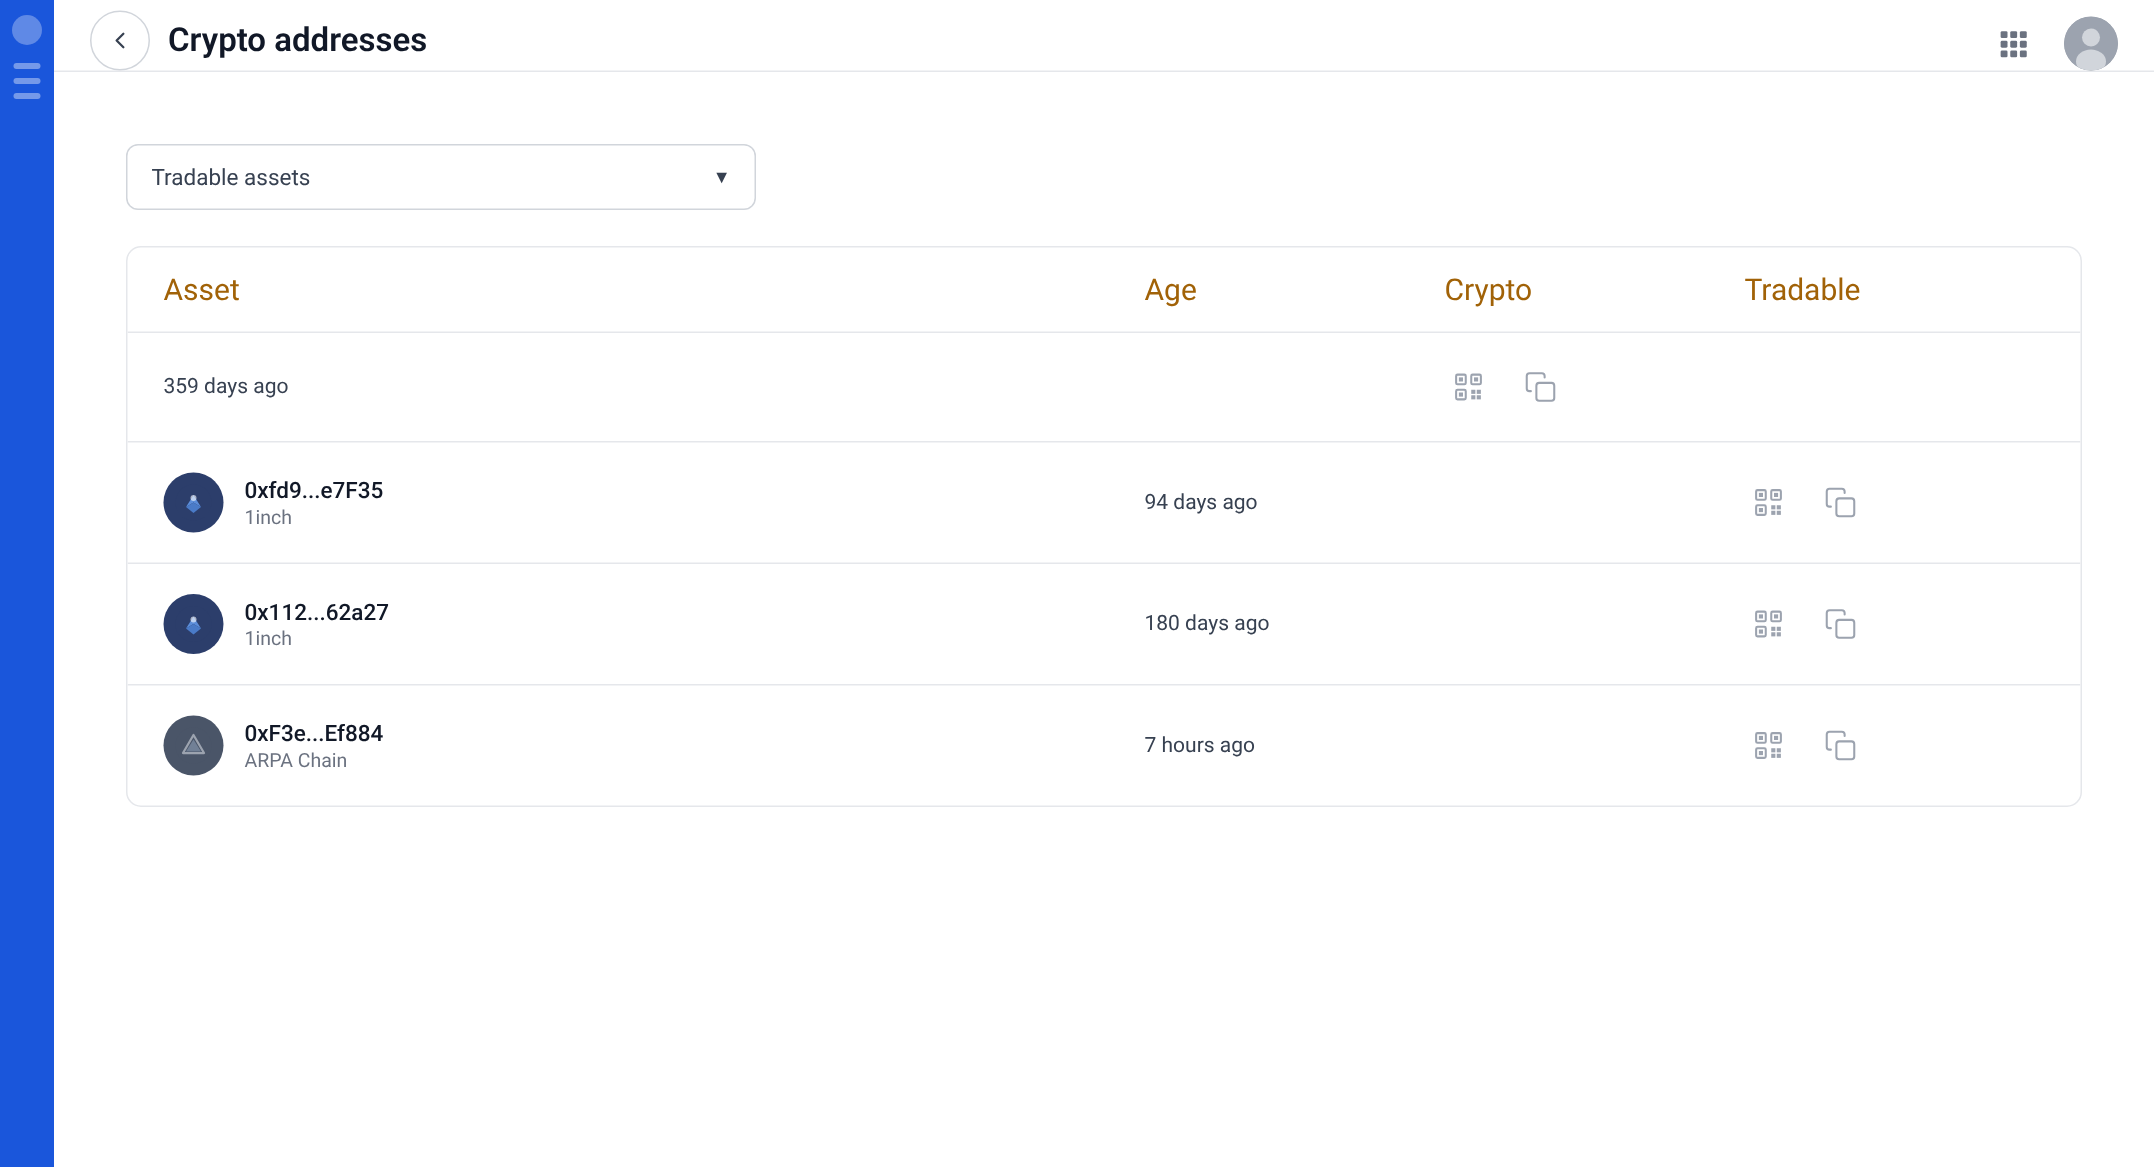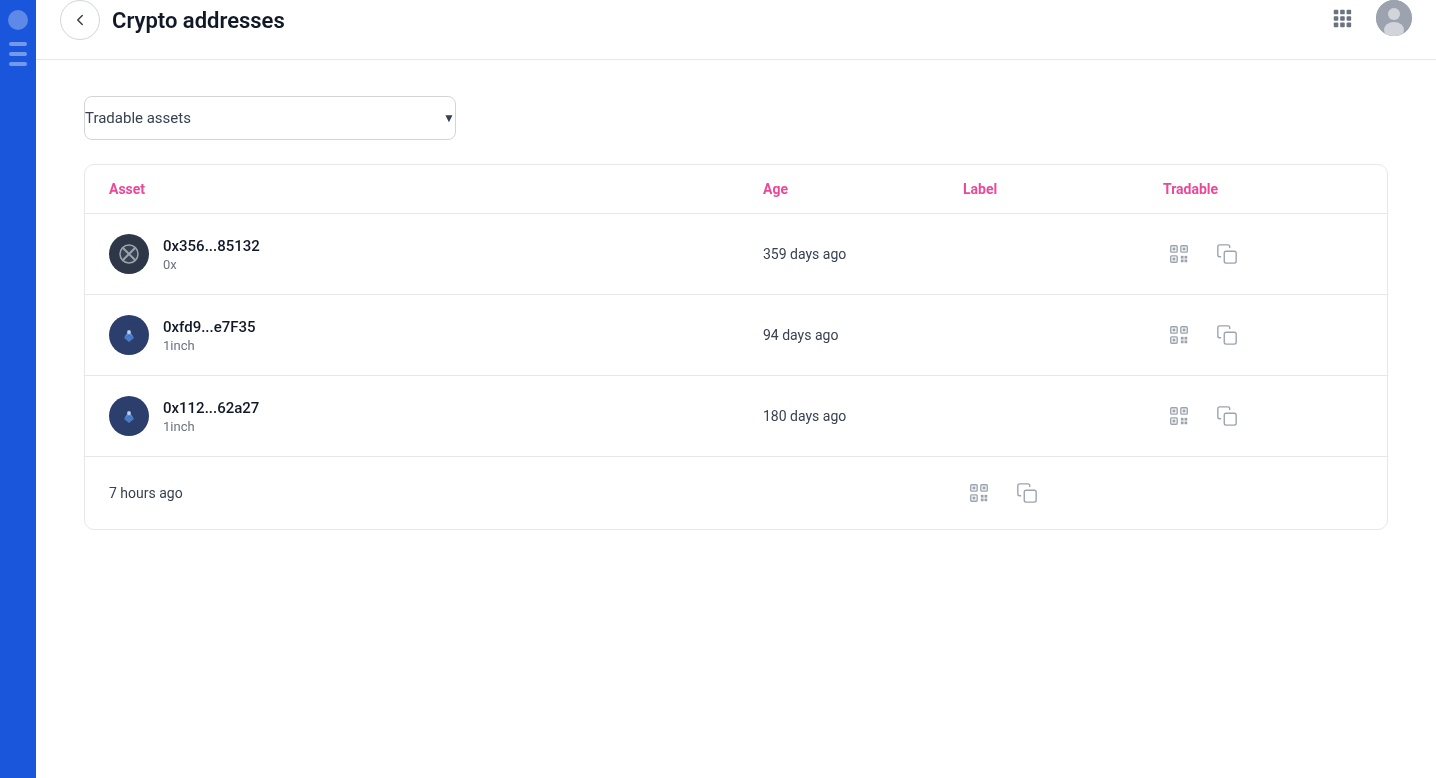--- a/index.html
+++ b/index.html
@@ -40,25 +40,25 @@
       margin-bottom: 6px;
       border-radius: 2px;
     }
 
     
     .header {
       position: fixed;
       top: 0;
       left: 36px;
       right: 0;
-      height: 60px;
+      height: 48px;
       background: #fff;
       border-bottom: 1px solid #e5e7eb;
       display: flex;
-      align-items: flex-start;
+      align-items: flex-end;
       justify-content: space-between;
       padding: 0 24px;
       z-index: 50;
     }
     .header-left {
       display: flex;
       align-items: center;
       gap: 12px;
     }
     .back-button {
@@ -116,22 +116,22 @@
     }
 
     
     .dropdown-container {
       margin-bottom: 24px;
     }
     .dropdown {
       display: flex;
       align-items: center;
       justify-content: space-between;
-      width: 372px;
-      padding: 12px 0;
+      width: 420px;
+      padding: 12px 16px;
       border: 1.5px solid #d1d5db;
       border-radius: 8px;
       background: #fff;
       cursor: pointer;
       font-size: 15px;
       color: #374151;
     }
     .dropdown-arrow {
       color: #374151;
       font-size: 12px;
@@ -143,23 +143,23 @@
       border-radius: 10px;
       overflow: hidden;
     }
     .table-header {
       display: grid;
       grid-template-columns: 1fr 200px 200px 200px;
       padding: 16px 24px;
       border-bottom: 1px solid #e5e7eb;
     }
     .table-header-cell {
-      font-size: 14px;
-      color: #ec4899;
-      font-weight: 700;
+      font-size: 20px;
+      color: #a16207;
+      font-weight: 400;
     }
     .table-row {
       display: grid;
       grid-template-columns: 1fr 200px 200px 200px;
       padding: 20px 24px;
       border-bottom: 1px solid #e5e7eb;
       align-items: center;
     }
     .table-row:last-child {
       border-bottom: none;
@@ -280,39 +280,25 @@
       <span>Tradable assets</span>
       <span class="dropdown-arrow">▼</span>
     </div>
   </div>
 
   <div class="table-container">
 
     <div class="table-header">
       <div class="table-header-cell">Asset</div>
       <div class="table-header-cell">Age</div>
-      <div class="table-header-cell">Label</div>
+      <div class="table-header-cell">Crypto</div>
       <div class="table-header-cell">Tradable</div>
     </div>
 
     <div class="table-row">
-      <div class="asset-cell">
-        <div class="asset-icon coin-dark">
-          <svg width="24" height="24" viewBox="0 0 24 24" fill="none">
-            <circle cx="12" cy="12" r="10" fill="#374151"></circle>
-            <circle cx="12" cy="12" r="9" stroke="#9ca3af" stroke-width="1.5" fill="none"></circle>
-            <line x1="6" y1="6" x2="18" y2="18" stroke="#9ca3af" stroke-width="2"></line>
-            <line x1="18" y1="6" x2="6" y2="18" stroke="#9ca3af" stroke-width="2"></line>
-          </svg>
-        </div>
-        <div class="asset-info">
-          <span class="asset-address">0x356...85132</span>
-          <span class="asset-name">0x</span>
-        </div>
-      </div>
       <div class="age-cell">359 days ago</div>
       <div class="label-cell"></div>
       <div class="actions-cell">
         <div class="action-btn qr-icon">
           <svg viewBox="0 0 24 24" fill="none" stroke="#9ca3af" stroke-width="1.5">
             <rect x="3" y="3" width="7" height="7" rx="1"></rect>
             <rect x="14" y="3" width="7" height="7" rx="1"></rect>
             <rect x="3" y="14" width="7" height="7" rx="1"></rect>
             <rect x="5" y="5" width="3" height="3" fill="#9ca3af" stroke="none"></rect>
             <rect x="16" y="5" width="3" height="3" fill="#9ca3af" stroke="none"></rect>
@@ -409,20 +395,33 @@
         <div class="action-btn copy-icon">
           <svg viewBox="0 0 24 24" fill="none" stroke="#9ca3af" stroke-width="1.5" stroke-linecap="round" stroke-linejoin="round">
             <rect x="9" y="9" width="13" height="13" rx="2"></rect>
             <path d="M5 15H4a2 2 0 0 1-2-2V4a2 2 0 0 1 2-2h9a2 2 0 0 1 2 2v1"></path>
           </svg>
         </div>
       </div>
     </div>
 
     <div class="table-row">
+      <div class="asset-cell">
+        <div class="asset-icon" style="background:#4a5568;">
+          <svg width="26" height="26" viewBox="0 0 26 26" fill="none">
+            <circle cx="13" cy="13" r="12" fill="#4a5568"></circle>
+            <polygon points="13,6 20,18 6,18" fill="none" stroke="#9ca3af" stroke-width="1.5" stroke-linejoin="round"></polygon>
+            <polygon points="13,9 18,17 8,17" fill="#718096" stroke="none"></polygon>
+          </svg>
+        </div>
+        <div class="asset-info">
+          <span class="asset-address">0xF3e...Ef884</span>
+          <span class="asset-name">ARPA Chain</span>
+        </div>
+      </div>
       <div class="age-cell">7 hours ago</div>
       <div class="label-cell"></div>
       <div class="actions-cell">
         <div class="action-btn qr-icon">
           <svg viewBox="0 0 24 24" fill="none" stroke="#9ca3af" stroke-width="1.5">
             <rect x="3" y="3" width="7" height="7" rx="1"></rect>
             <rect x="14" y="3" width="7" height="7" rx="1"></rect>
             <rect x="3" y="14" width="7" height="7" rx="1"></rect>
             <rect x="5" y="5" width="3" height="3" fill="#9ca3af" stroke="none"></rect>
             <rect x="16" y="5" width="3" height="3" fill="#9ca3af" stroke="none"></rect>

